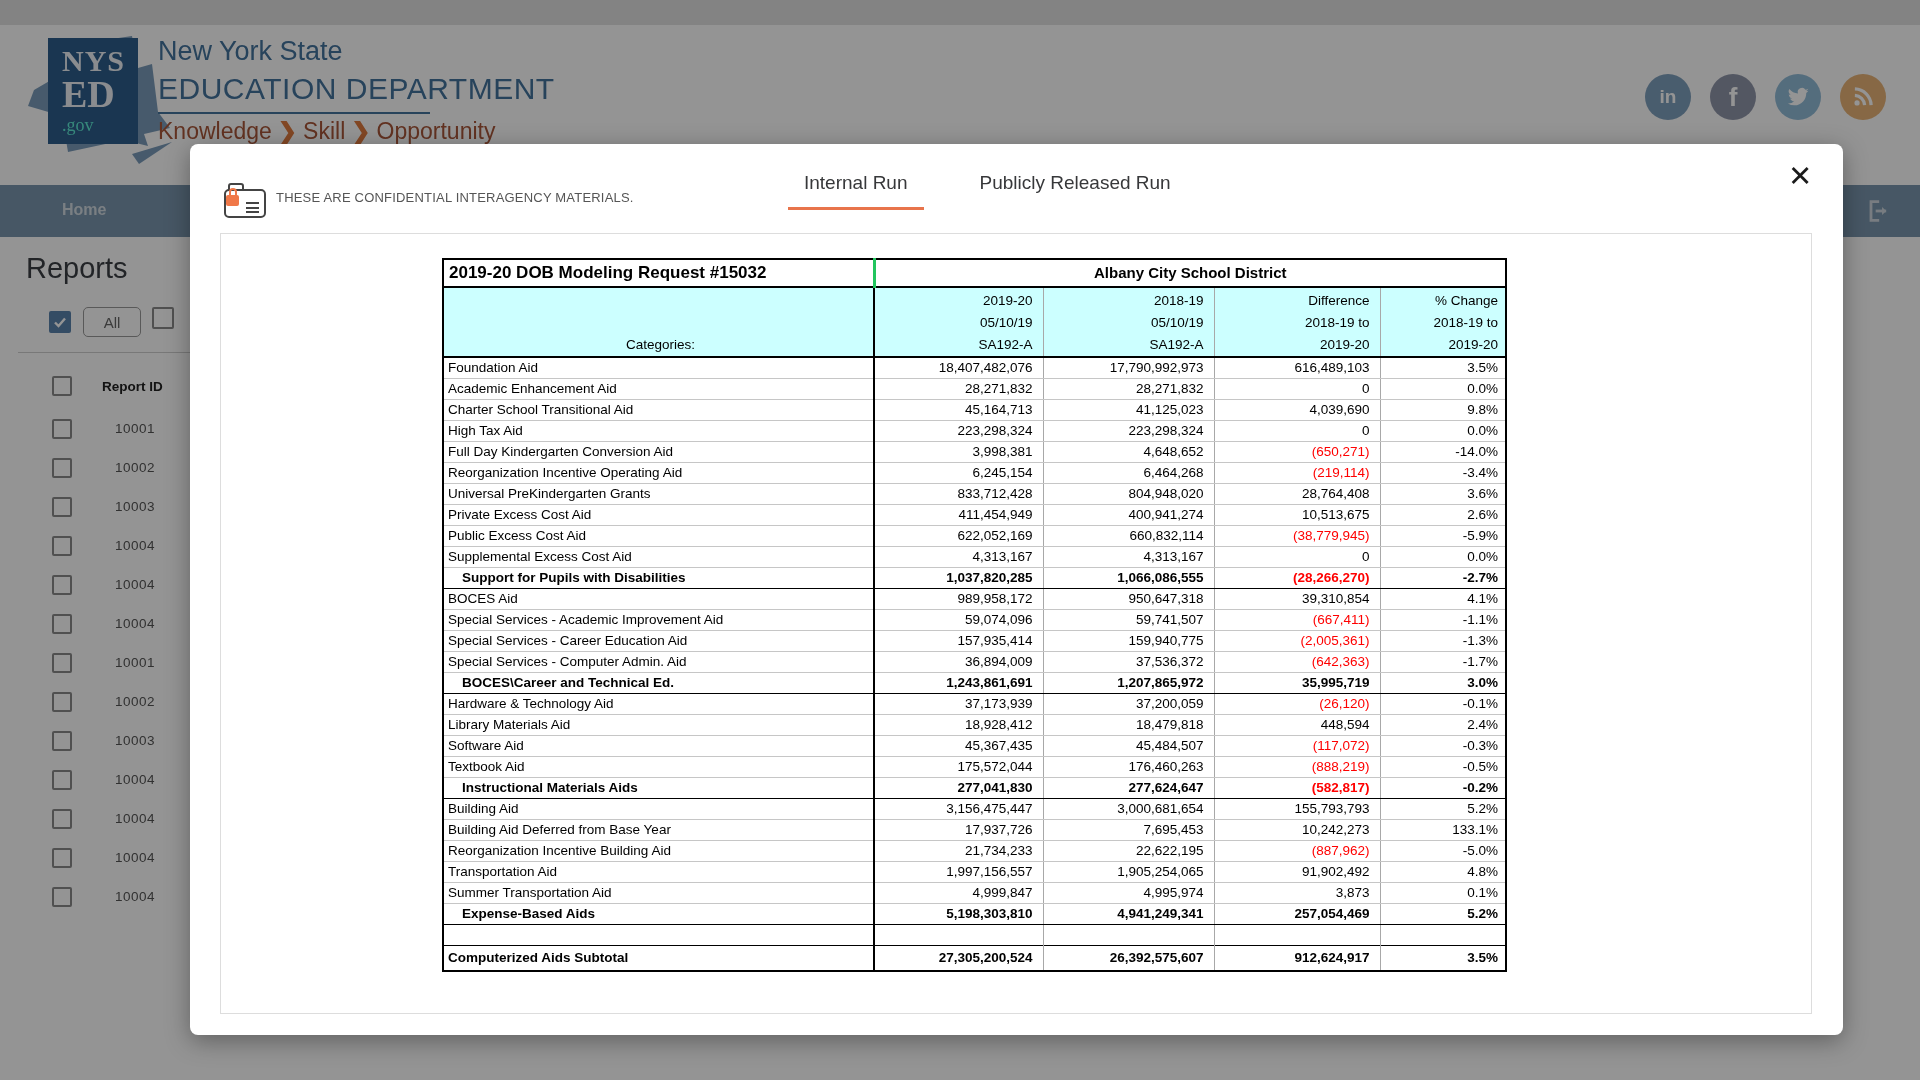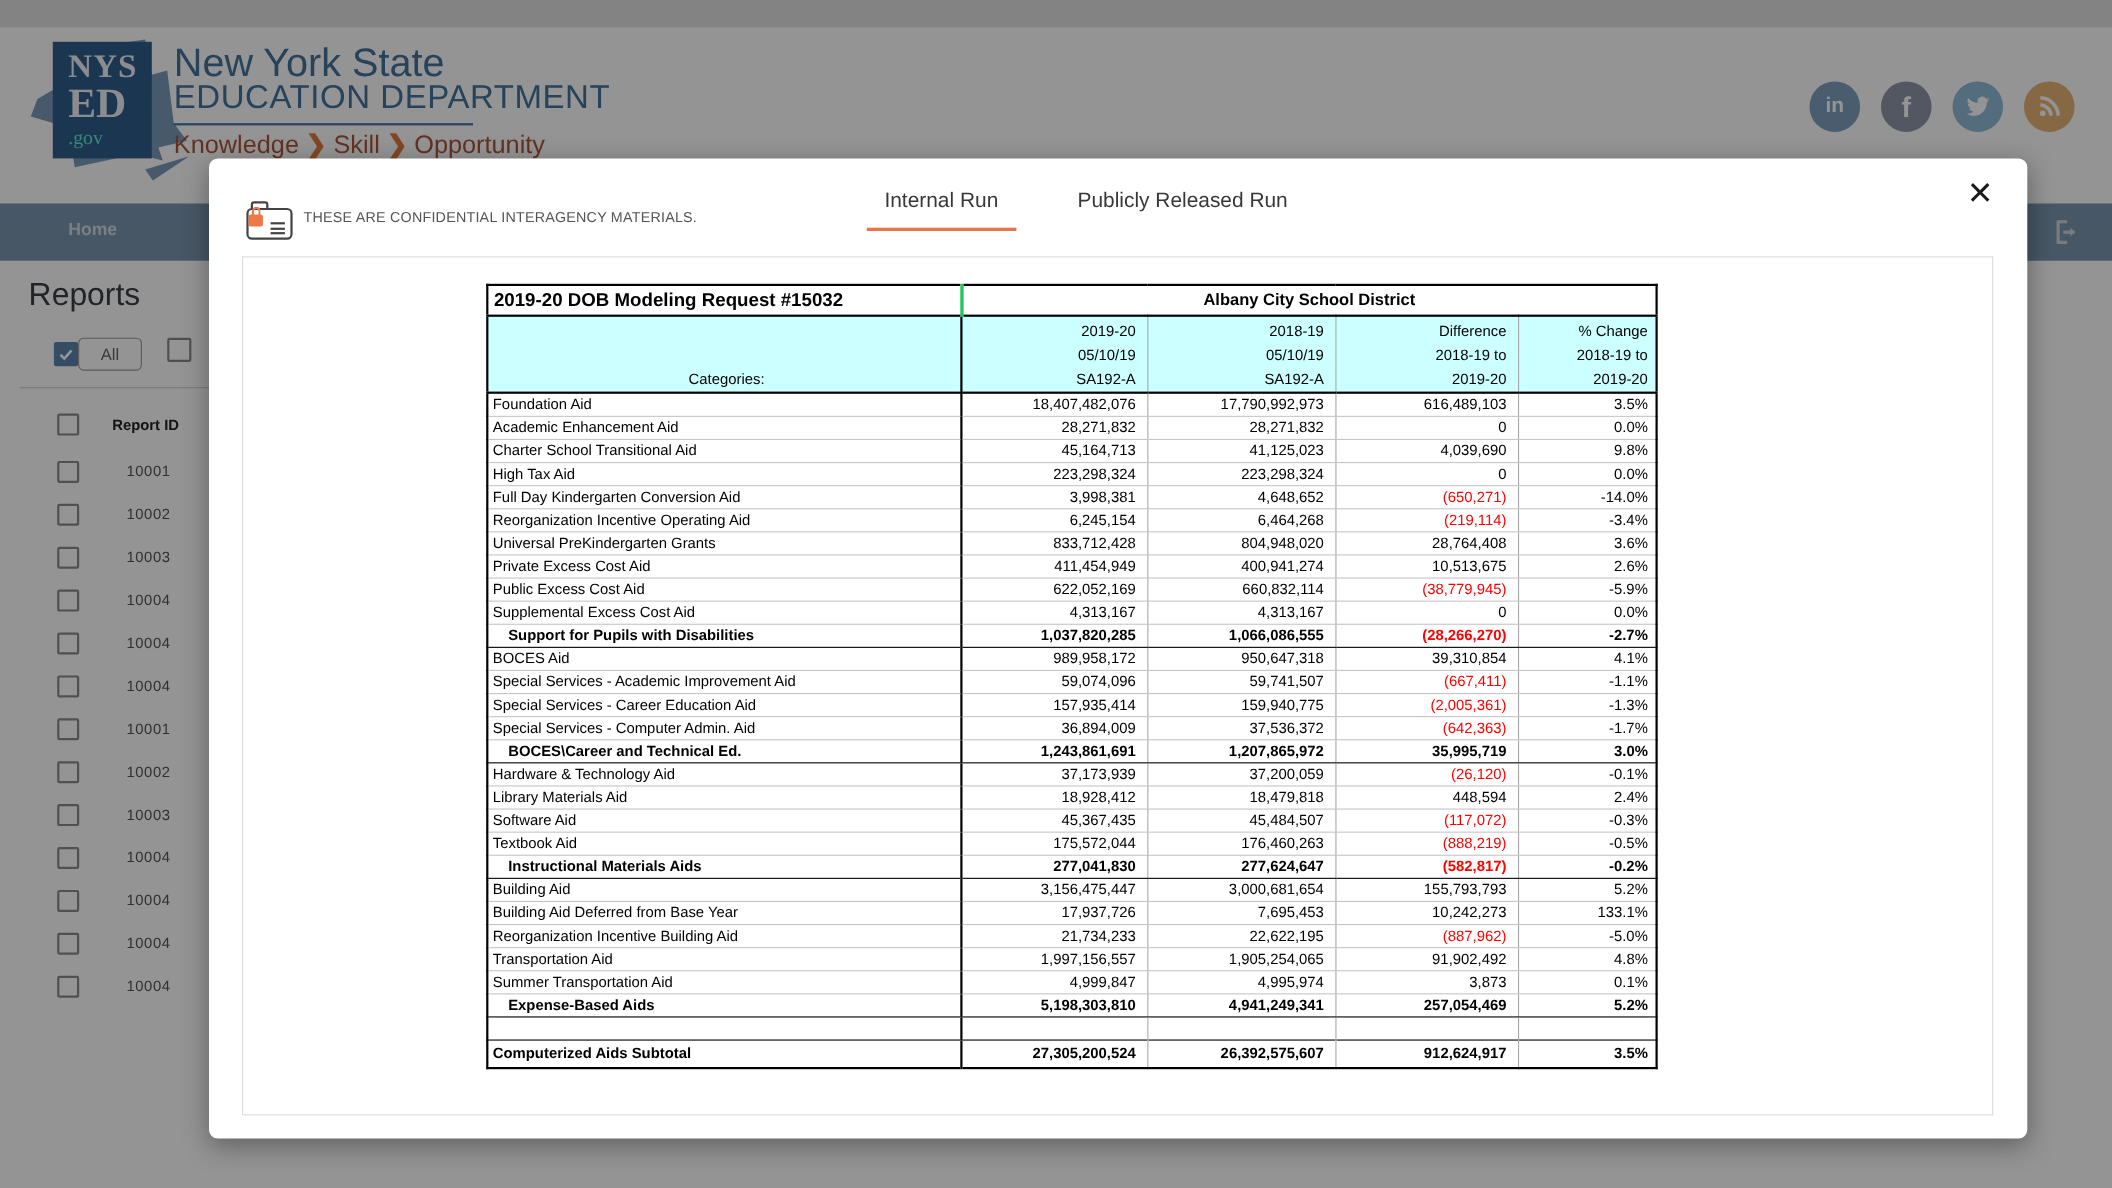--- a/index.html
+++ b/index.html
@@ -11,21 +11,21 @@
   .topstrip { position:absolute; left:0; top:0; width:1920px; height:25px; background:#e2e2e2; }
 
   .logo-wrap { position:absolute; left:20px; top:28px; width:170px; height:145px;font-family:Liberation Serif, serif; }
   .ny-map { position:absolute; left:0; top:0; }
   .logo-square { position:absolute; left:28px; top:10px; width:90px; height:106px;
                  background:#2e5d8c; color:#eef2f6; padding:8px 0 0 14px; }
   .logo-square .l1 { font-size:30px; font-weight:bold; letter-spacing:1px; line-height:30px; }
   .logo-square .l2 { font-size:38px; font-weight:bold; line-height:36px; }
   .logo-square .l3 { font-size:18px; line-height:26px; color:#5eead4; }
 
-  .brand-title1 { position:absolute; left:158px; top:36px; font-size:36px; color:#44749e; }
+  .brand-title1 { position:absolute; left:158px; top:36px; font-size:27px; color:#44749e; }
   .brand-title2 { position:absolute; left:158px; top:72px; font-size:30px; color:#44749e; letter-spacing:.5px; }
   .brand-rule   { position:absolute; left:158px; top:112px; width:272px; height:2px; background:#44749e; }
   .tagline { position:absolute; left:158px; top:118px; font-size:23px; font-weight:500; color:#a9573a; }
   .tagline .sep { color:#e07a3e; font-weight:bold; padding:0 6px; }
 
   .social { position:absolute; top:74px; left:1645px; display:flex; gap:19px; }
   .sicon { width:46px; height:46px; border-radius:50%; display:flex; align-items:center;
            justify-content:center; color:#fff; }
   .s-in { background:#7fa0bd; font-size:19px; font-weight:bold; }
   .s-fb { background:#9096aa; font-size:26px; font-weight:bold; }
@@ -34,21 +34,21 @@
 
   .navbar { position:absolute; left:0; top:185px; width:1920px; height:52px; background:#7b97ae; }
   .nav-home { position:absolute; left:62px; top:16px; font-size:16px; font-weight:bold; color:#d3dbe2; }
   .nav-signout { position:absolute; right:28px; top:12px; }
 
   .reports-h { position:absolute; left:26px; top:252px; font-size:29px; color:#3b3f44; }
   .cb { width:22px; height:22px; border:2px solid #8a8a8a; background:#fff; border-radius:2px;
         display:inline-flex; align-items:center; justify-content:center; }
   .cb.checked { background:#5b84ad; border-color:#5b84ad; }
   .all-row { position:absolute; left:49px; top:307px; display:flex; align-items:center; }
-  .all-btn { margin-left:0; width:58px; height:30px; border:1px solid #9a9a9a; border-radius:5px;
+  .all-btn { margin-left:12px; width:58px; height:30px; border:1px solid #9a9a9a; border-radius:5px;
              color:#666; font-size:15px; display:flex; align-items:center; justify-content:center; background:#fff; }
   .cb2 { position:absolute; left:152px; top:307px; }
   .side-divider { position:absolute; left:18px; top:352px; width:172px; height:1px; background:#cfcfcf; }
   .rid-header { position:absolute; left:52px; top:376px; display:flex; align-items:center; }
   .rid-header .hl { margin-left:30px; font-size:13.5px; font-weight:bold; color:#222; }
   #report-rows { position:absolute; left:52px; top:409px; width:130px; }
   .report-row { height:39px; display:flex; align-items:center;gap:13px; }
   .report-row .rid { margin-left:30px; font-size:13.5px; color:#555; letter-spacing:.5px; }
 
   

